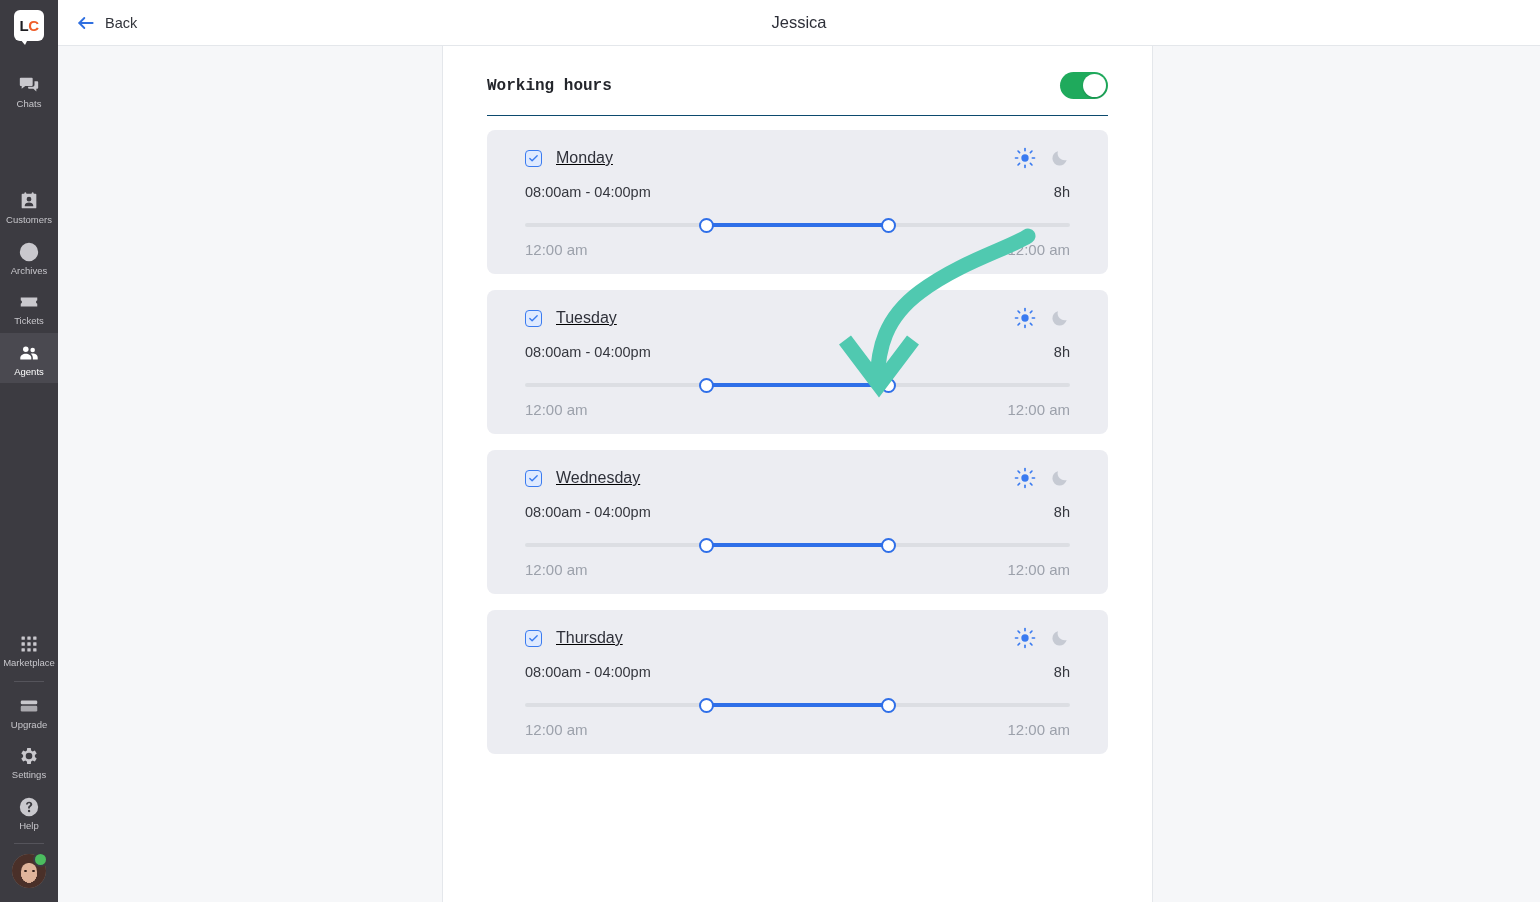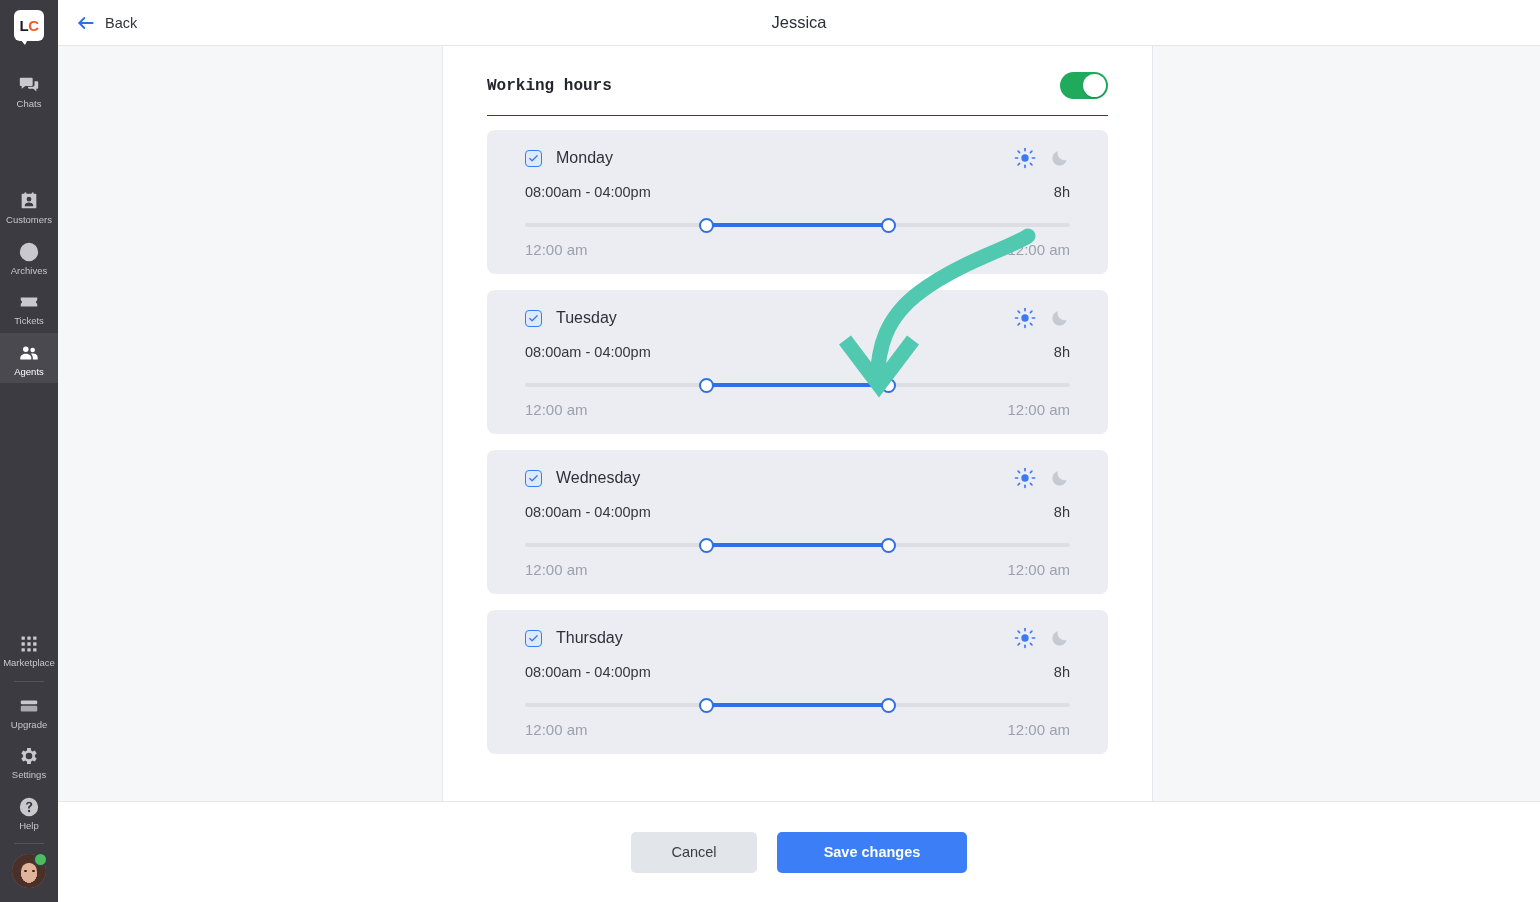--- a/index.html
+++ b/index.html
@@ -167,20 +167,21 @@
   .day-list { padding-top: 14px; }
   .day-card {
     background: #ecedf2;
     border-radius: 8px;
     padding: 16px 38px 16px 38px;
     margin-bottom: 16px;
   }
   .day-row1 {
     display: flex; align-items: center; justify-content: space-between;
     height: 24px;
+    text-decoration: underline;
   }
   .day-left { display: flex; align-items: center; gap: 14px; }
   .checkbox {
     width: 17px; height: 17px; border-radius: 4px;
     border: 1.5px solid #3a7bf0;
     background: #dfeaff;
     display: flex; align-items: center; justify-content: center;
     cursor: pointer; flex: 0 0 17px;
   }
   .checkbox svg { width: 11px; height: 11px; color: #3a7bf0; }
@@ -608,24 +609,20 @@
               </div>
             </div>
 
           </div>
         </div>
       </div>
 
       <div class="right-pad"></div>
     </div>
 
-    <div class="footer">
-      <button class="btn btn-cancel">Cancel</button>
-      <button class="btn btn-save">Save changes</button>
-    </div>
 
   </div>
 
   <svg class="annotation" viewBox="0 0 1540 902" preserveAspectRatio="none">
     <path d="M1028 236 C 1010 248, 960 262, 920 292 C 885 318, 878 348, 877 382" fill="none" stroke="#50c9b0" stroke-width="15" stroke-linecap="round"></path>
     <path d="M845 340 L 879 385 L 913 340" fill="none" stroke="#50c9b0" stroke-width="15" stroke-linecap="butt" stroke-linejoin="miter"></path>
   </svg>
 
 </div>
 

